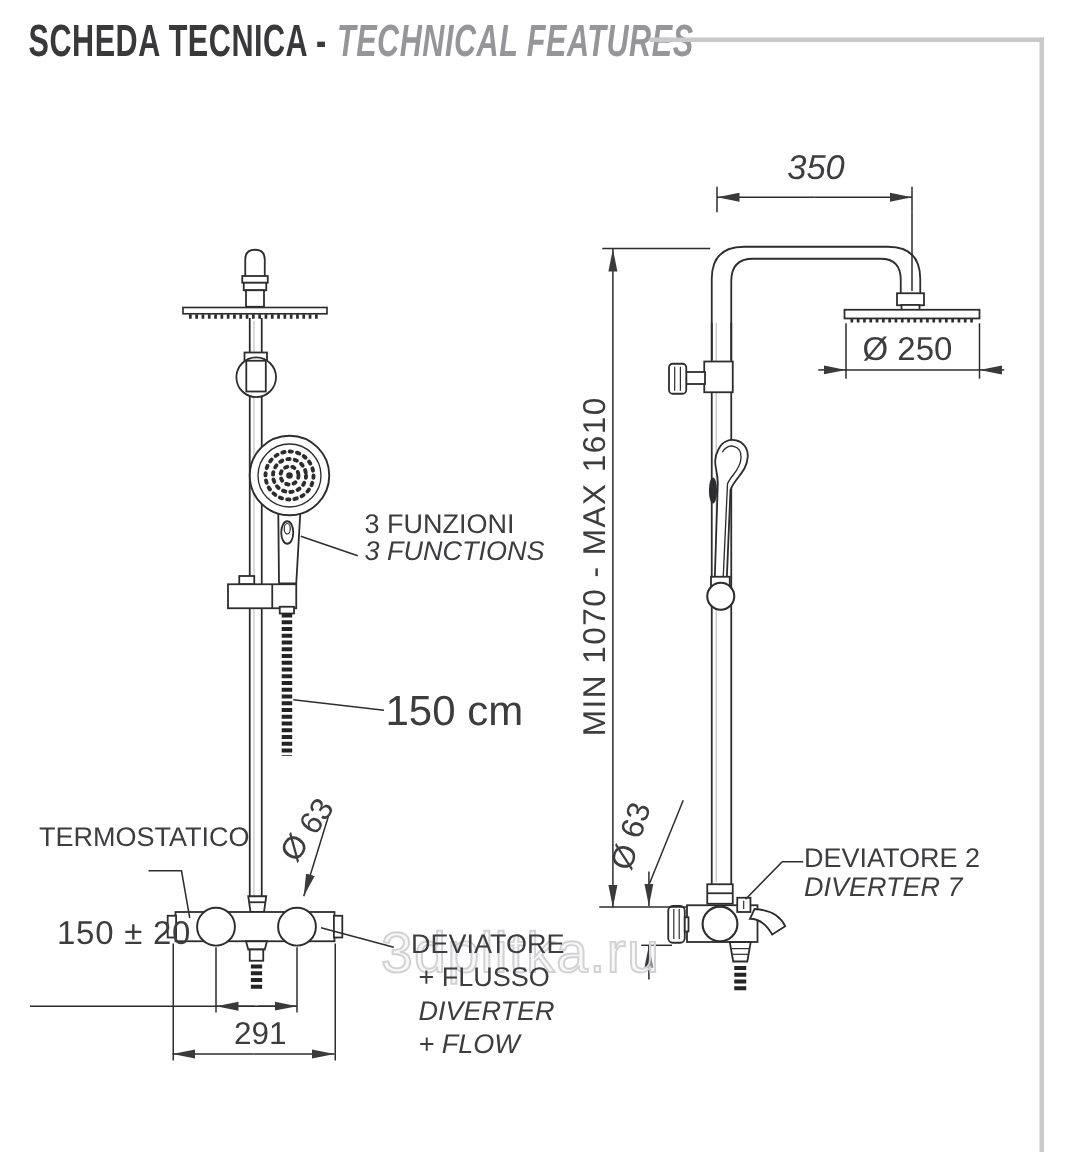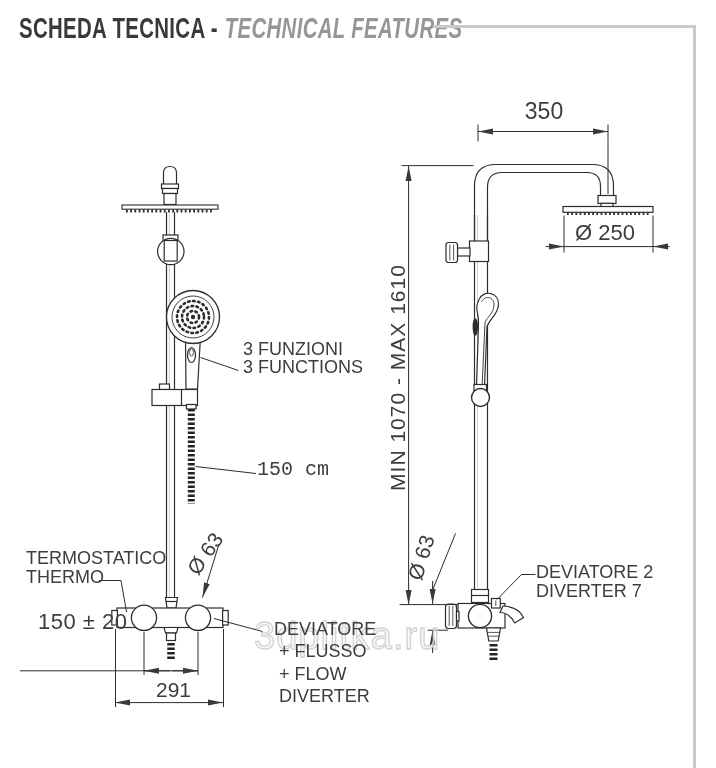--- a/index.html
+++ b/index.html
@@ -11,31 +11,31 @@
   .title-primary{font-size:30px;font-weight:bold;color:#39393b;letter-spacing:.5px;}
   .title-secondary{font-size:30px;font-weight:bold;font-style:italic;color:#96969a;letter-spacing:.5px;}
   .frame-h{position:absolute;left:433px;top:25px;width:263px;height:3px;background:#c9c9cb;}
   .frame-v{position:absolute;left:693px;top:25px;width:3px;height:743px;background:#c9c9cb;}
   
   .art{position:absolute;left:0;top:0;z-index:1;}
   
   .lbl{position:absolute;z-index:3;color:#3d3d40;line-height:1;}
   .dim{font-size:22px;letter-spacing:.5px;}
   .note{font-size:18px;line-height:17.5px;}
-  .note .it{}
+  .note .it{font-style:italic;}
   .indent{padding-left:5px;}
   #lbl-functions{left:243px;top:341px;}
-  #lbl-hoselen{left:257px;top:460px;font-size:20px;font-family:Liberation Mono, monospace;}
+  #lbl-hoselen{left:257px;top:460px;font-size:28px;}
   #lbl-thermo{left:26px;top:549px;line-height:18.5px;}
   #lbl-dia63L{left:165px;top:543px;width:80px;text-align:center;font-size:21px;
               transform:rotate(-55deg);transform-origin:center;}
   #lbl-offset{left:26px;top:611px;margin-left:12px;}
   #lbl-291{left:147px;top:679px;width:44px;text-align:right;font-size:21px;}
   #lbl-divflow{left:274px;top:618px;line-height:22.3px;}
-  #lbl-350{left:509px;top:100px;width:70px;text-align:center;font-size:23px;}
+  #lbl-350{left:509px;top:100px;width:70px;text-align:center;font-size:23px;font-style:italic;}
   #lbl-dia250{left:575px;top:222px;width:84px;text-align:left;font-size:22px;}
   #lbl-minmax{left:259px;top:365px;width:280px;height:25px;text-align:center;font-size:21px;
               letter-spacing:1px;transform:rotate(-90deg);transform-origin:center;}
   #lbl-dia63R{left:381px;top:547px;width:80px;text-align:center;font-size:21px;
               transform:rotate(-73deg);transform-origin:center;}
   #lbl-dev2{left:536px;top:563px;line-height:18.5px;}
   .watermark{position:absolute;left:254px;top:615px;z-index:2;font-size:38px;letter-spacing:1px;
              color:rgba(240,240,241,.45);-webkit-text-stroke:1.3px #d2d2d4;}
 </style>
 </head>
@@ -214,34 +214,33 @@
 
   <div class="lbl note" id="lbl-functions">
     <div>3 FUNZIONI</div>
     <div class="it">3 FUNCTIONS</div>
   </div>
 
   <div class="lbl" id="lbl-hoselen">150 cm</div>
 
   <div class="lbl note" id="lbl-thermo">
     <div>TERMOSTATICO</div>
-    <div class="it">THERMO</div>
   </div>
 
   <div class="lbl" id="lbl-dia63L">Ø 63</div>
 
   <div class="lbl dim" id="lbl-offset">150 ± 20</div>
 
   <div class="lbl" id="lbl-291">291</div>
 
   <div class="lbl note" id="lbl-divflow">
     <div>DEVIATORE</div>
     <div class="indent">+ FLUSSO</div>
+    <div class="it indent">DIVERTER</div>
     <div class="it indent">+ FLOW</div>
-    <div class="it indent">DIVERTER</div>
   </div>
 
   <div class="lbl" id="lbl-350">350</div>
 
   <div class="lbl" id="lbl-dia250">Ø 250</div>
 
   <div class="lbl" id="lbl-minmax">MIN 1070 - MAX 1610</div>
 
   <div class="lbl" id="lbl-dia63R">Ø 63</div>
 

